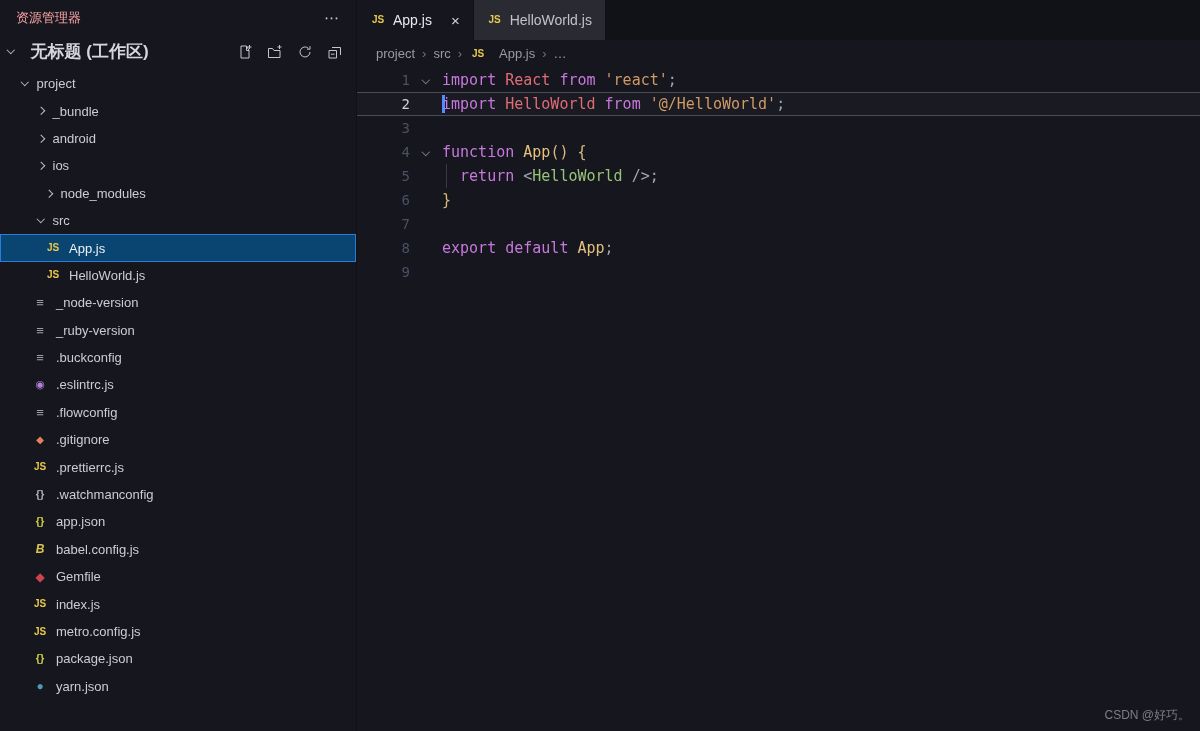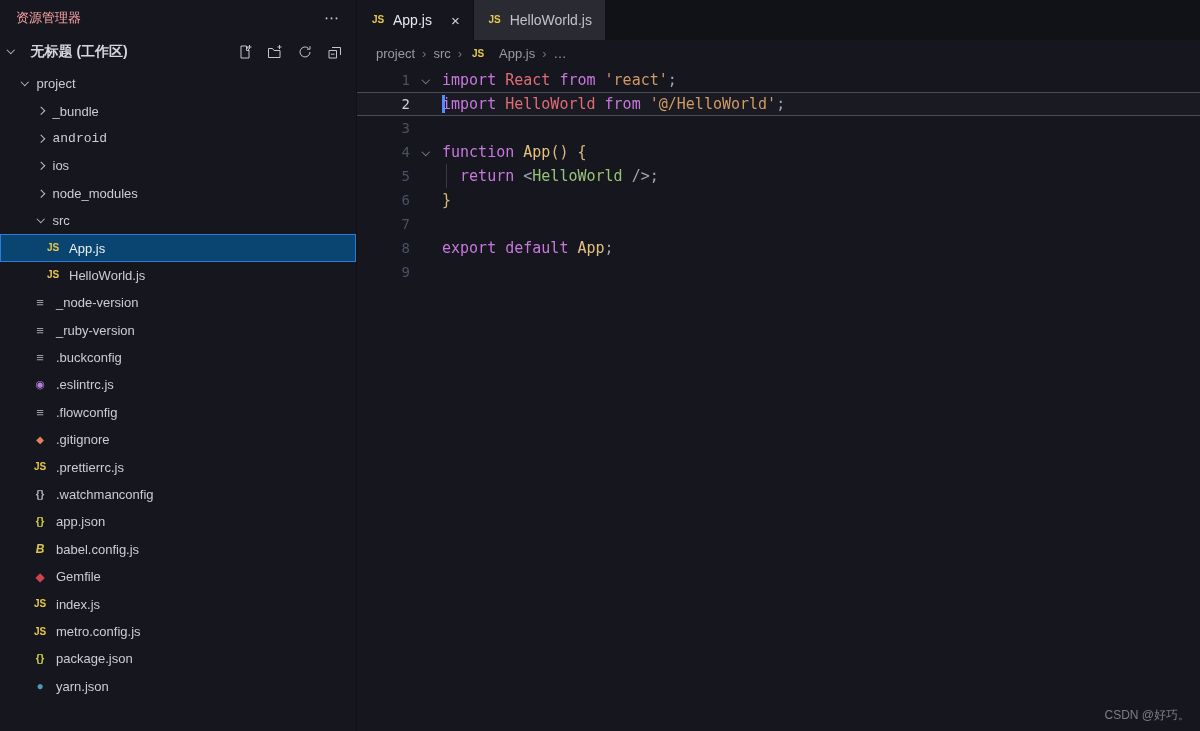--- a/index.html
+++ b/index.html
@@ -19,21 +19,21 @@
     color:var(--text);
   }
   .app{display:flex;width:1200px;height:731px;}
 
   
   .sidebar{width:357px;flex:none;background:var(--side-bg);display:flex;flex-direction:column;border-right:1px solid #101017;}
   .side-title-row{height:36px;flex:none;display:flex;align-items:center;justify-content:space-between;padding:0 16px;}
   .side-title{font-size:13px;color:#fca5a5;}
   .more{font-size:15px;color:#cfcfd6;letter-spacing:1px;cursor:default;}
   .workspace-row{height:31px;flex:none;display:flex;align-items:center;padding:0 10px 0 8px;}
-  .workspace-label{font-weight:bold;font-size:14px;color:#d6d6de;margin-left:8px;white-space:nowrap;}
+  .workspace-label{font-weight:bold;font-size:17px;color:#d6d6de;margin-left:8px;white-space:nowrap;}
   .side-actions{margin-left:auto;display:flex;align-items:center;gap:8px;}
   .side-action{width:22px;height:22px;display:flex;align-items:center;justify-content:center;border-radius:4px;}
   .side-action svg{display:block;}
   .tree{flex:1;overflow:hidden;padding-top:3px;}
   .row{height:27.4px;display:flex;align-items:center;font-size:13px;color:#ccccd2;position:relative;cursor:default;white-space:nowrap;}
   .row.selected{background:#0a4470;box-shadow:inset 0 0 0 1px #2b7cd6;color:#eef3f8;}
   .chev{display:inline-block;width:5.5px;height:5.5px;border-right:1.4px solid #b8bcc6;border-bottom:1.4px solid #b8bcc6;margin-right:9px;flex:none;}
   .chev-right{transform:rotate(-45deg);}
   .chev-down{transform:rotate(45deg);margin-top:-3px;}
   .ficon{width:18px;flex:none;text-align:center;margin-right:7px;line-height:1;}
@@ -124,29 +124,29 @@
     </div>
     <div class="tree">
         <div class="row" style="padding-left: 22px;">
           <span class="chev chev-down"></span>
           <span class="tree-label">project</span>
         </div>
         <div class="row" style="padding-left: 38px;">
           <span class="chev chev-right"></span>
           <span class="tree-label">_bundle</span>
         </div>
-        <div class="row" style="padding-left: 38px; font-family: Liberation Mono, monospace;">
+        <div class="row" style="padding-left: 38px;">
           <span class="chev chev-right"></span>
           <span class="tree-label">android</span>
         </div>
         <div class="row" style="padding-left: 38px;">
           <span class="chev chev-right"></span>
           <span class="tree-label">ios</span>
         </div>
-        <div class="row" style="padding-left: 38px;">
+        <div class="row" style="padding-left: 38px; margin-left: 8px;">
           <span class="chev chev-right"></span>
           <span class="tree-label">node_modules</span>
         </div>
         <div class="row" style="padding-left: 38px;">
           <span class="chev chev-down"></span>
           <span class="tree-label">src</span>
         </div>
         <div class="row selected" style="padding-left: 44px;">
           <span class="ficon i-js">JS</span>
           <span class="tree-label">App.js</span>

